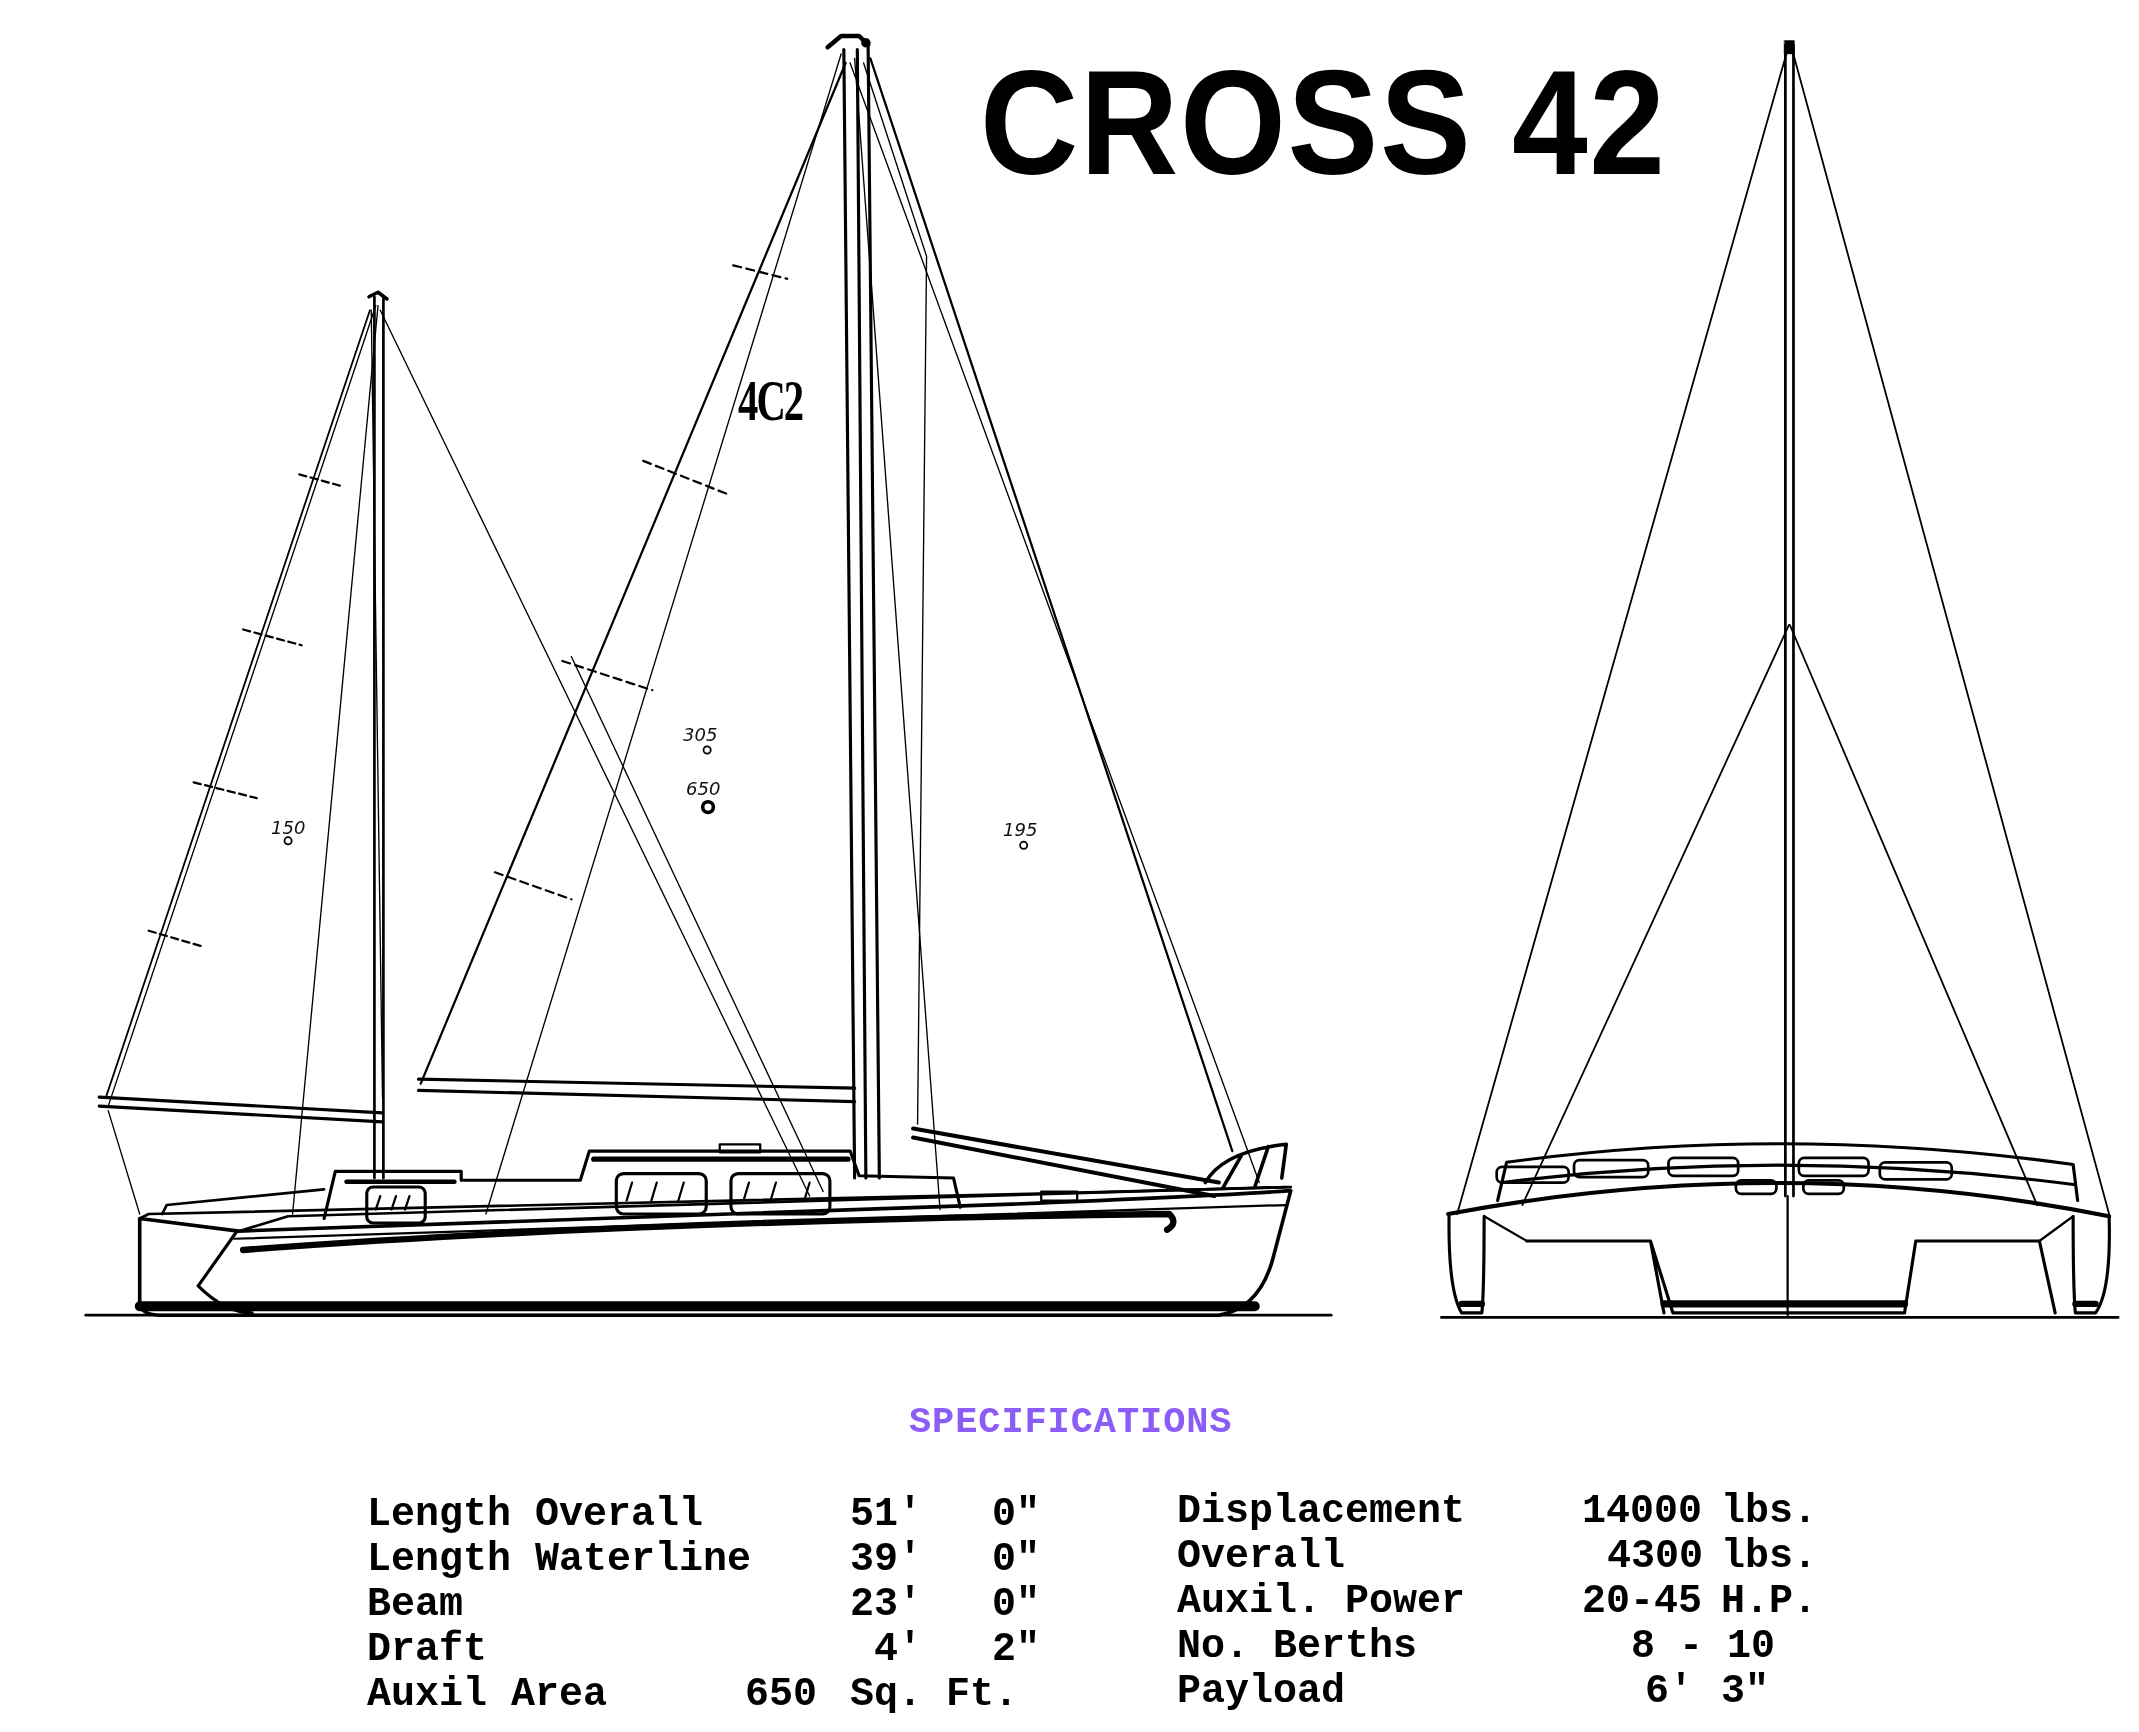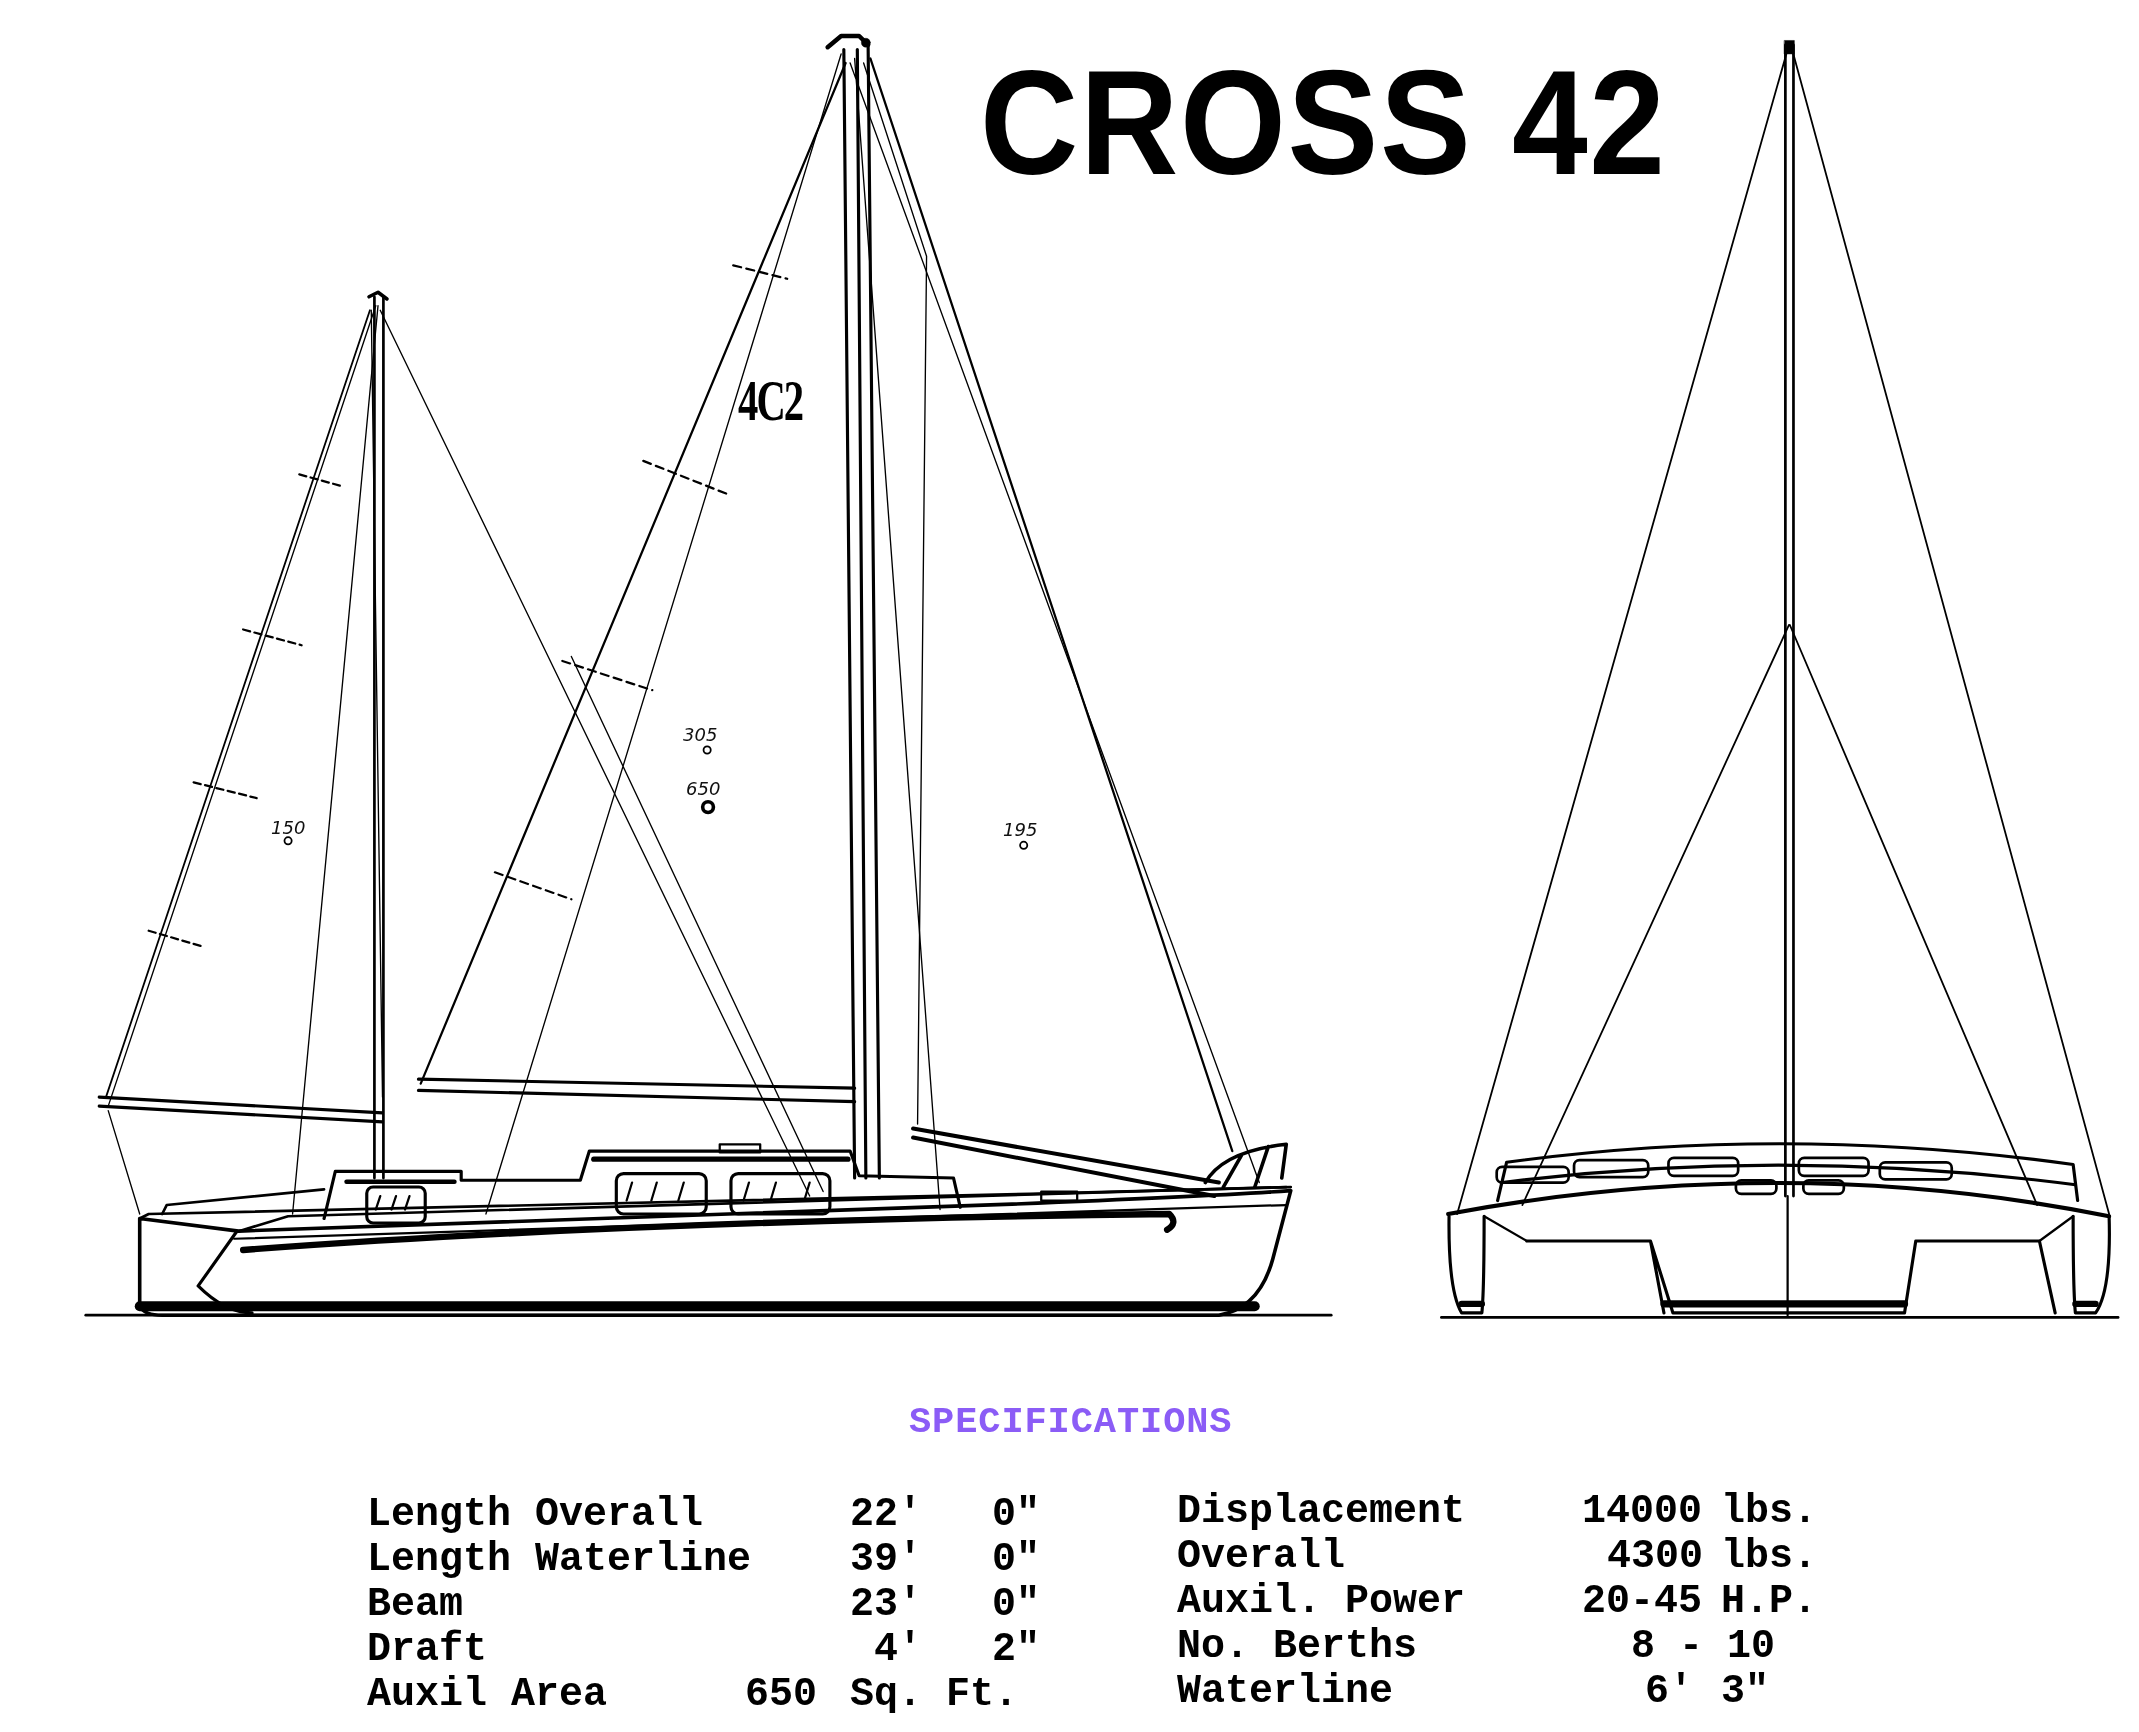--- a/index.html
+++ b/index.html
@@ -134,21 +134,21 @@
 <div class="sail-label" style="left:271px;top:819px;">150</div>
 <div class="sail-label" style="left:683px;top:726px;">305</div>
 <div class="sail-label" style="left:686px;top:780px;">650</div>
 <div class="sail-label" style="left:1003px;top:821px;text-align:center;">195</div>
 
 <div class="spec-heading">SPECIFICATIONS</div>
 
 <div class="specs" style="left:367px;top:1492px;width:720px;text-align:center;">
   <div class="spec-row">
     <span style="left:0">Length Overall</span>
-    <span style="left:483px">22'</span>
+    <span style="left:483px">51'</span>
     <span style="left:625px">0"</span>
   </div>
   <div class="spec-row">
     <span style="left:0">Length Waterline</span>
     <span style="left:483px">39'</span>
     <span style="left:625px">0"</span>
   </div>
   <div class="spec-row">
     <span style="left:0">Beam</span>
     <span style="left:483px">23'</span>
@@ -181,18 +181,18 @@
     <span style="left:0">Auxil. Power</span>
     <span style="left:405px">20-45</span>
     <span style="left:544px">H.P.</span>
   </div>
   <div class="spec-row">
     <span style="left:0">No. Berths</span>
     <span style="left:454px">8 - 10</span>
     <span style="left:544px"></span>
   </div>
   <div class="spec-row">
-    <span style="left:0">Waterline</span>
+    <span style="left:0">Payload</span>
     <span style="left:468px">6'</span>
     <span style="left:544px">3"</span>
   </div>
 </div>
 
 
 </body></html>

